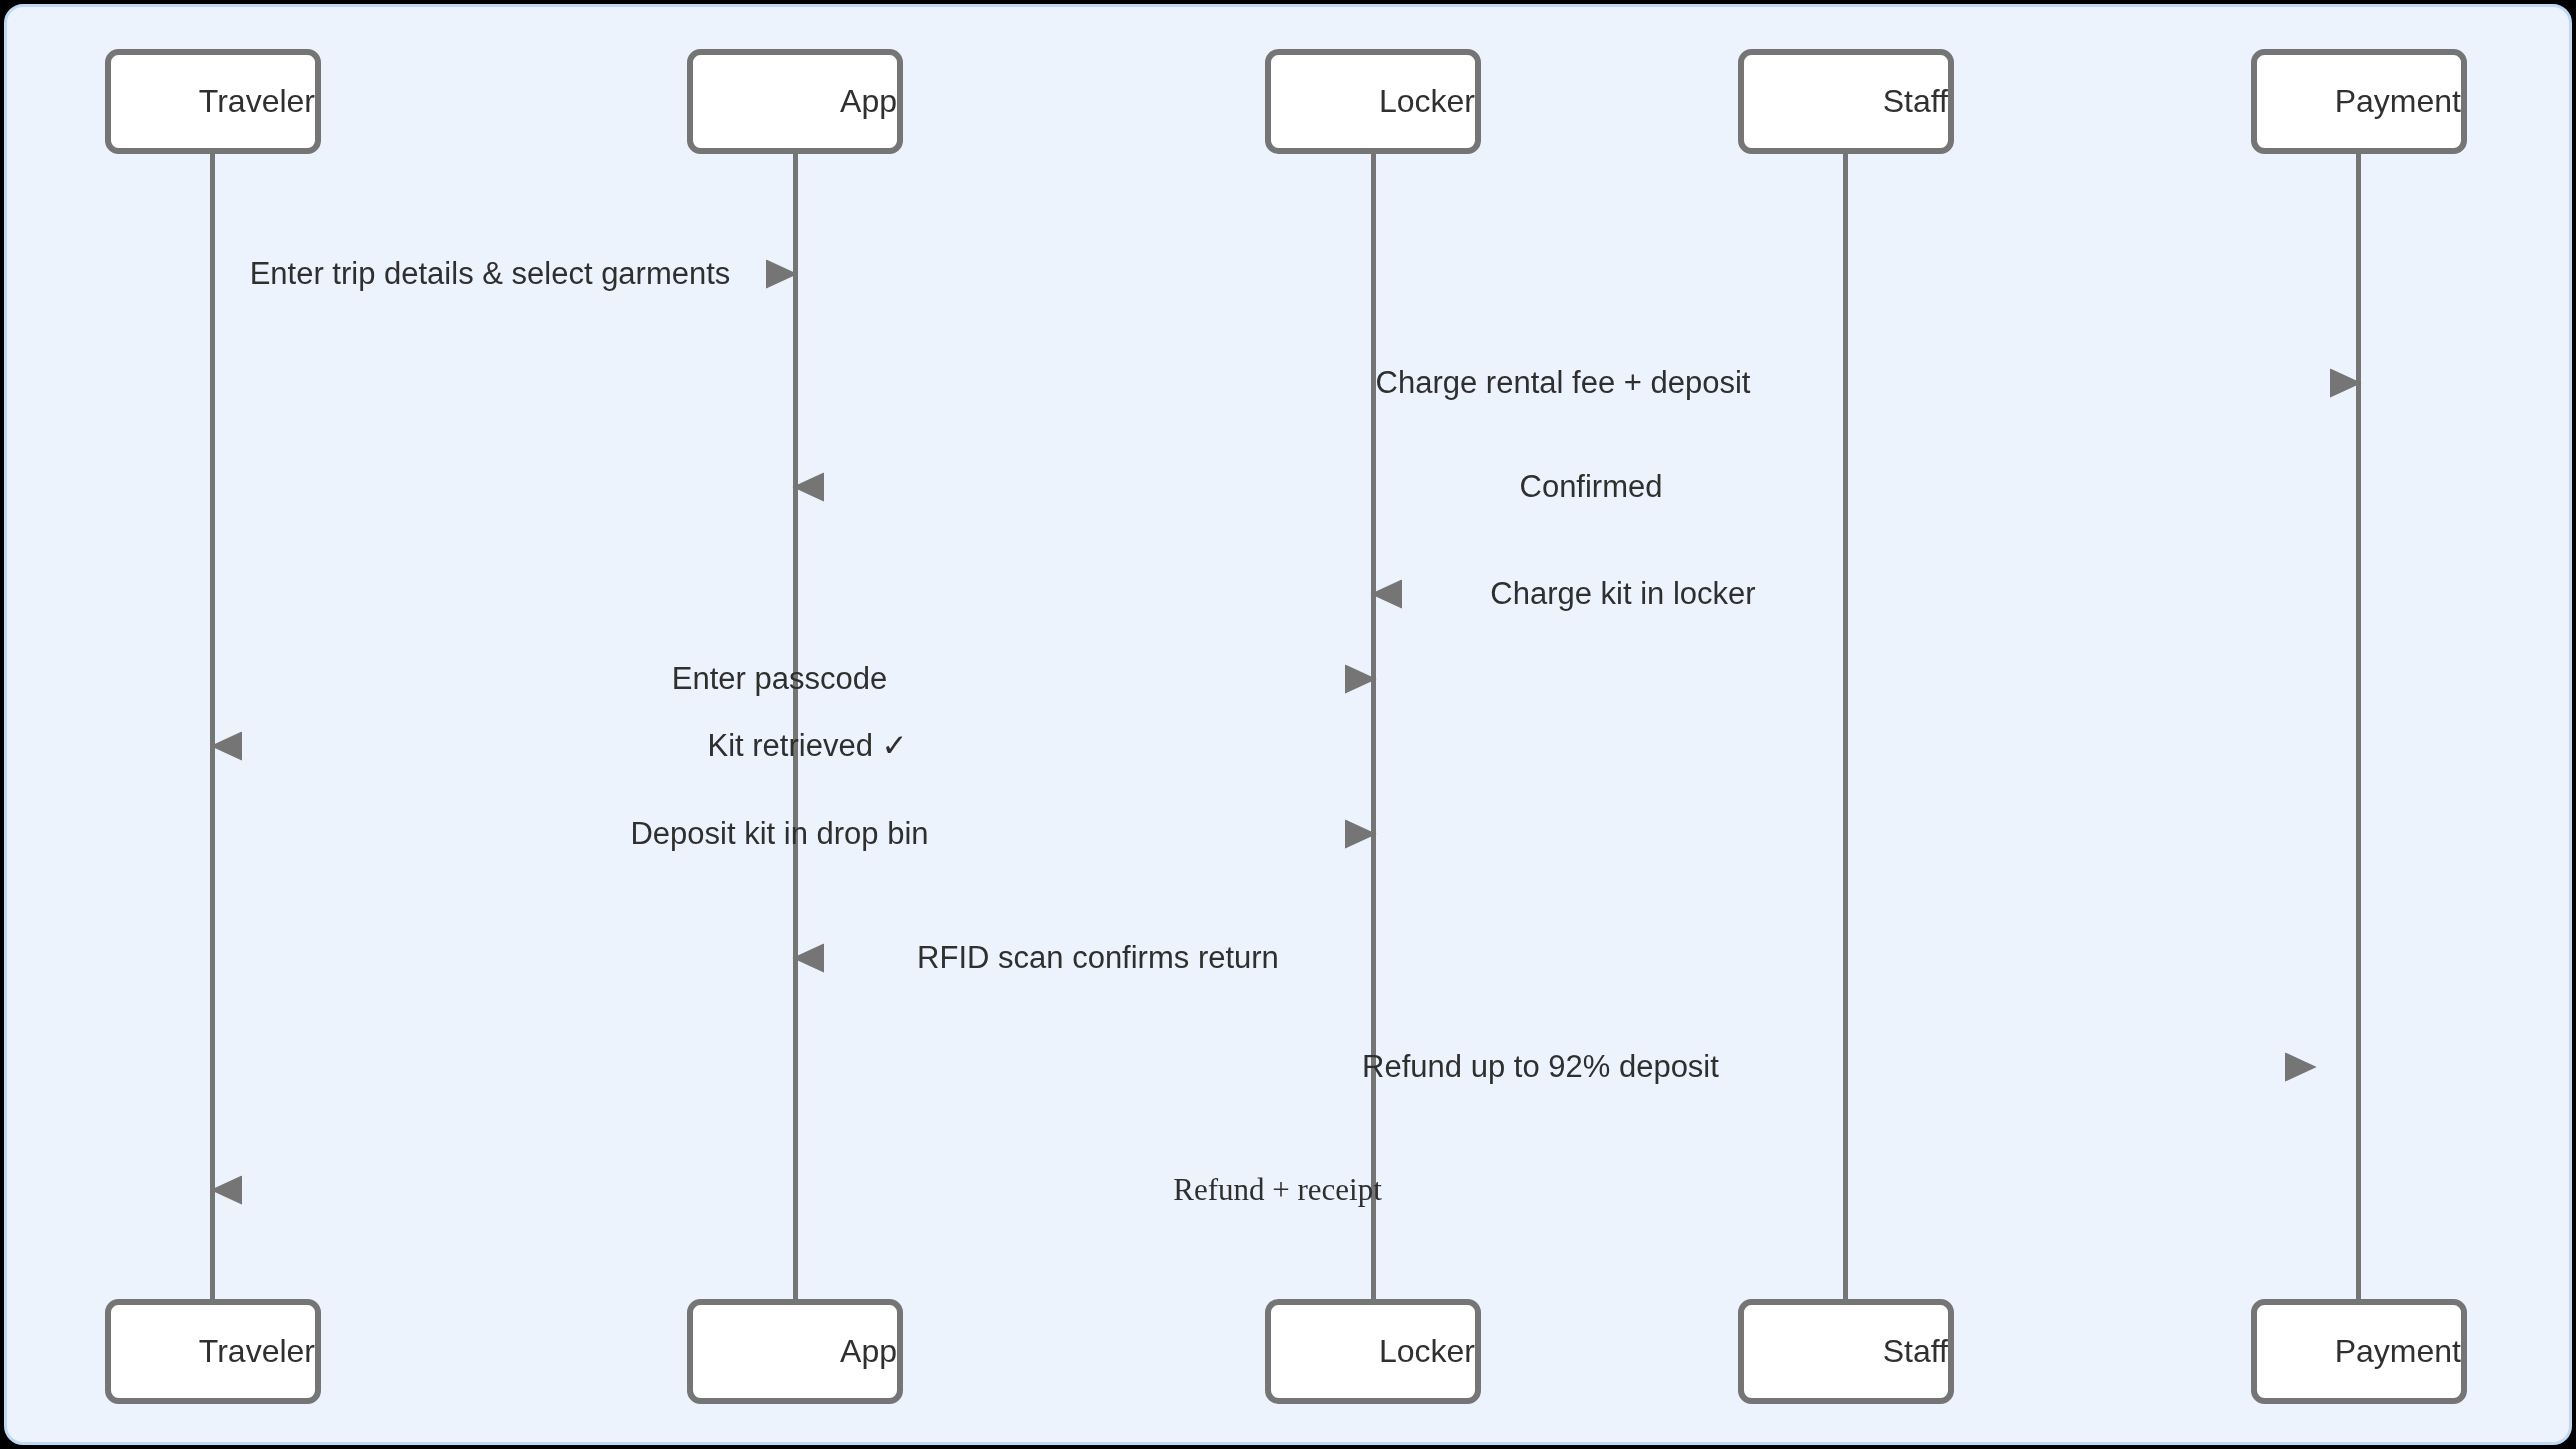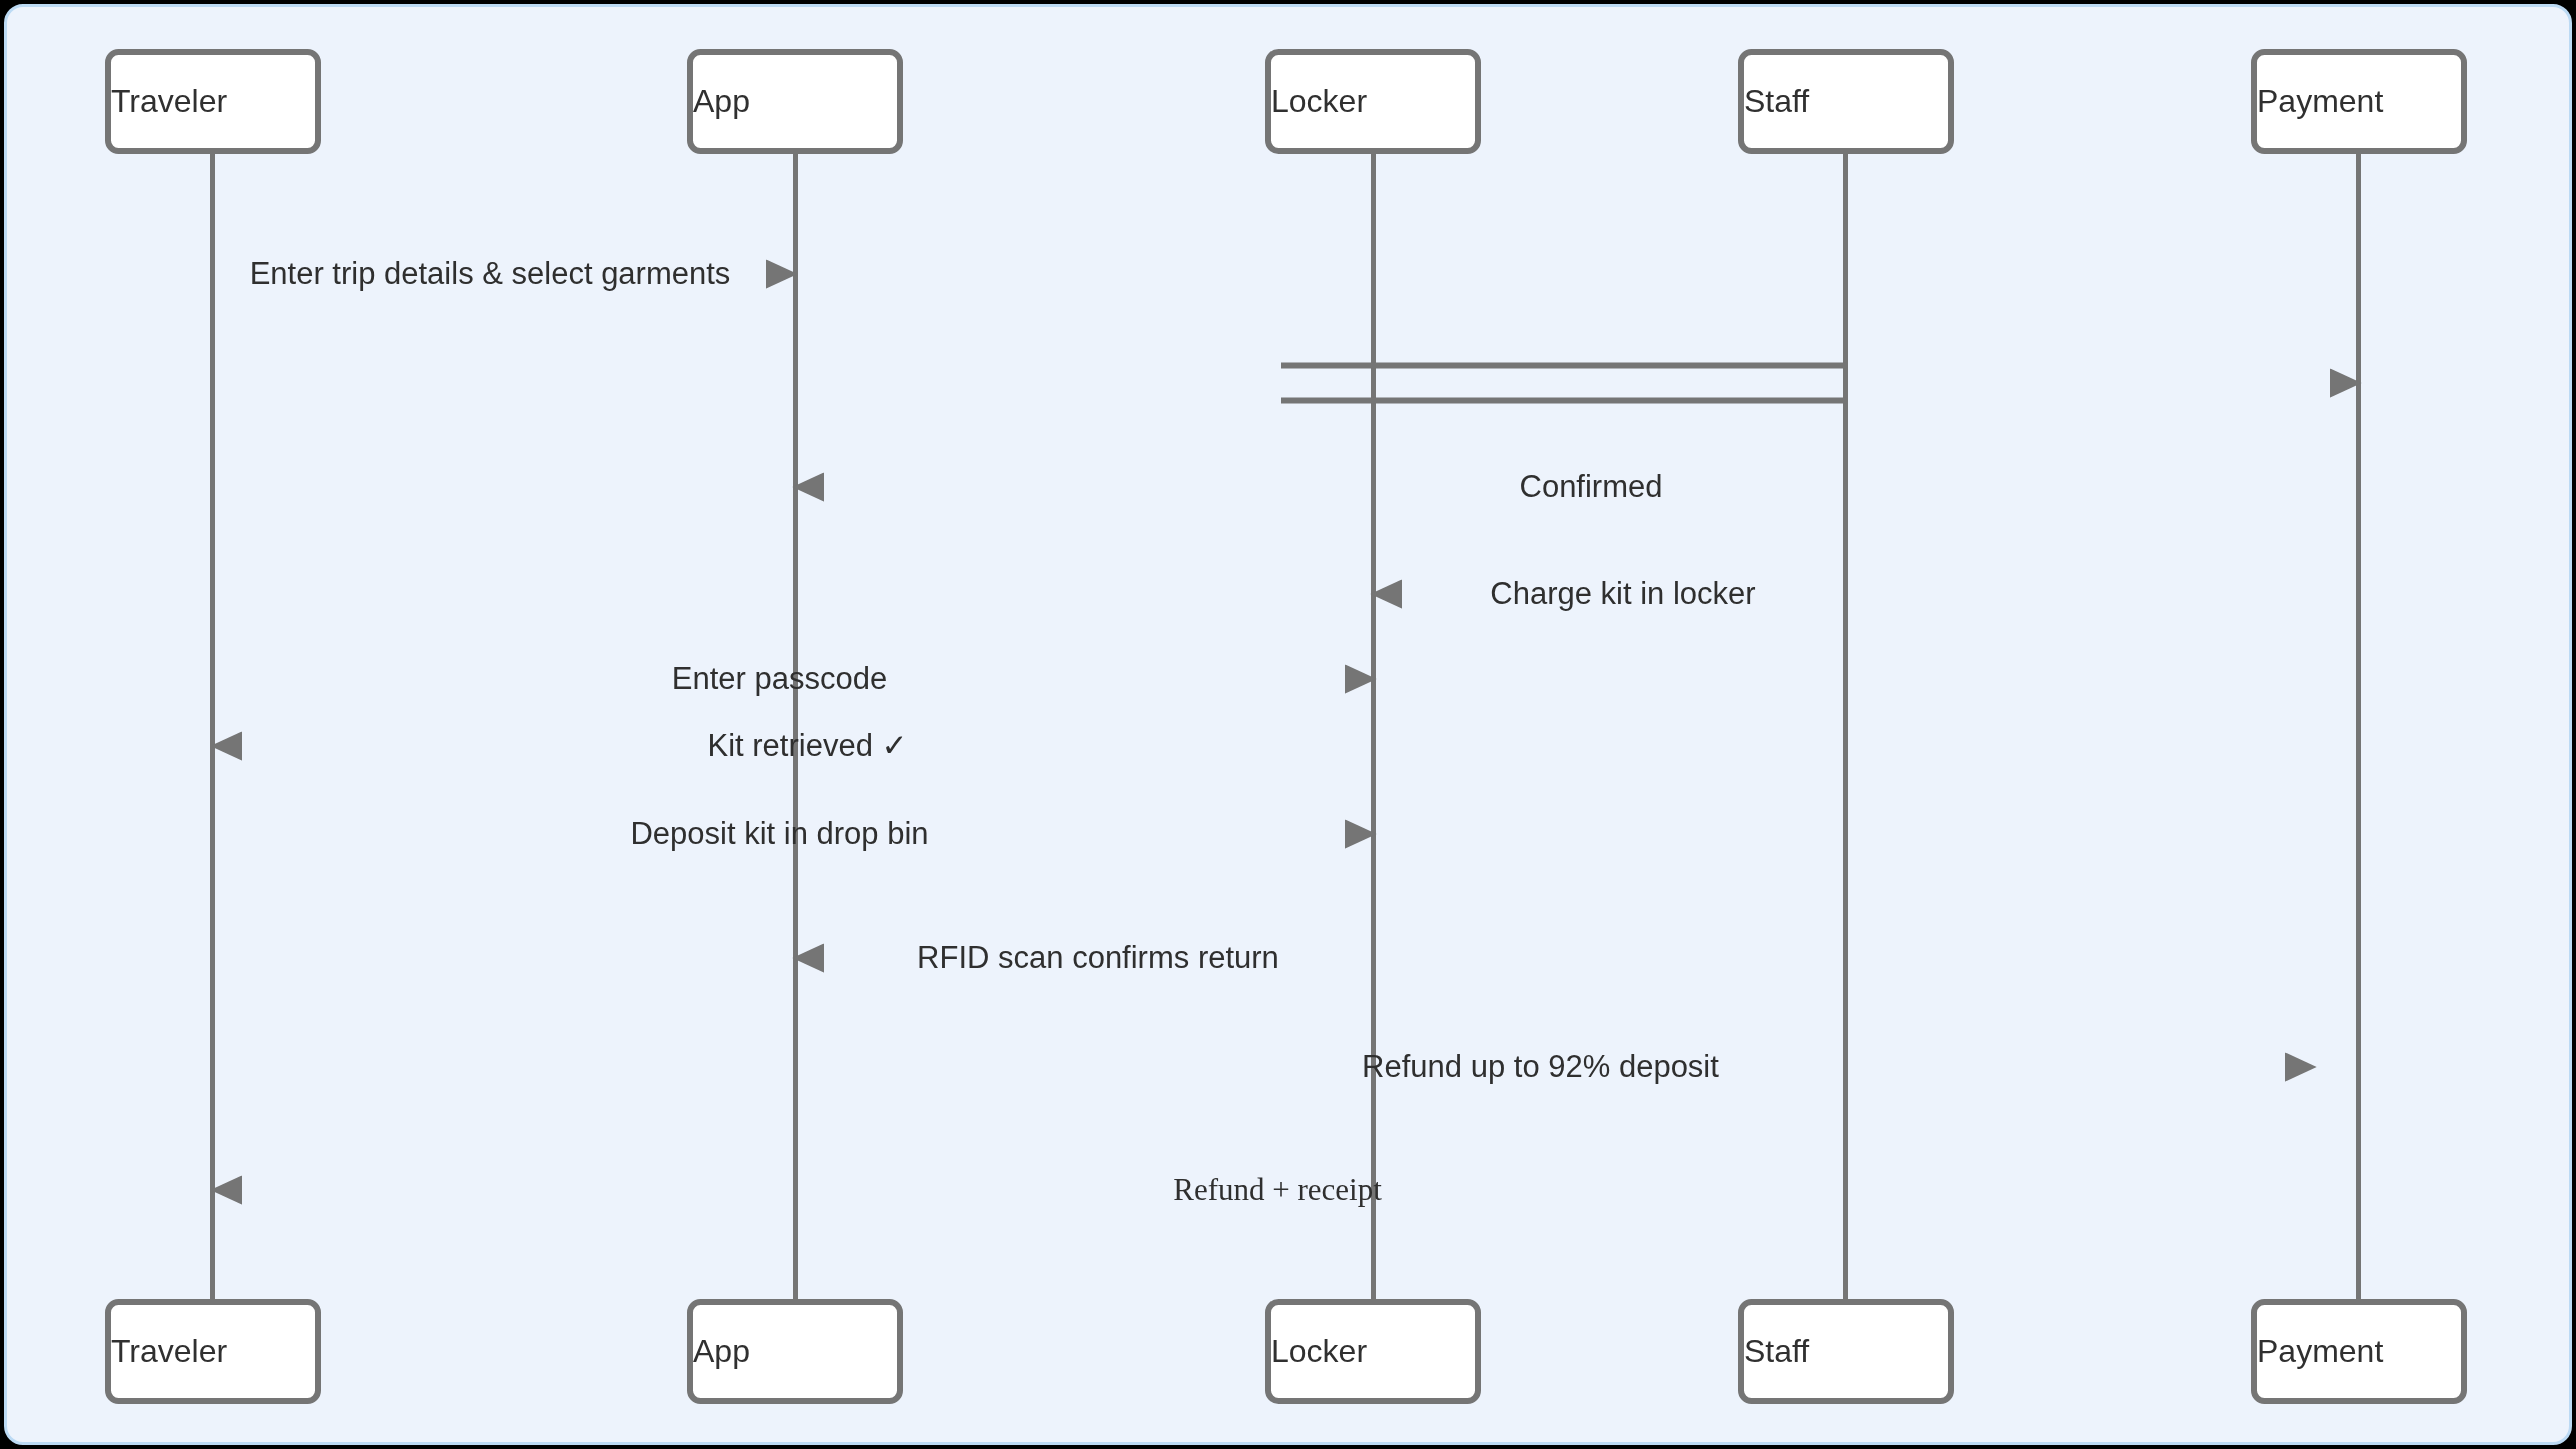--- a/index.html
+++ b/index.html
@@ -18,21 +18,21 @@
     border-radius:19px;
     box-sizing:border-box;
   }
   .actor-box{
     position:absolute;
     width:216px;height:105px;
     background:#FFFFFF;
     border:6px solid #757575;
     border-radius:13.4px;
     box-sizing:border-box;
-    display:flex;align-items:center;justify-content:flex-start;
+    display:flex;align-items:center;justify-content:flex-end;
     font-size:32px;color:#303030;
     white-space:nowrap;
   }
   .lifeline{
     position:absolute;
     width:5.4px;
     background:#757575;
   }
   .message{
     position:absolute;
@@ -115,20 +115,21 @@
         <span class="label">Enter trip details &amp; select garments</span>
         <svg class="seg" viewBox="0 0 32.3438 12" width="22" height="8">
           <line x1="0" y1="6" x2="100%" y2="6" stroke="#757575" stroke-width="9"></line>
         </svg>
       </div>
       <div class="message" style="left: 788px; top: 341px; width: 1564px; padding-right: 28px;">
         <div class="arrowhead right"></div>
         <svg class="seg" viewBox="0 0 842.406 12" width="565" height="8">
           <line x1="0" y1="6" x2="100%" y2="6" stroke="#757575" stroke-width="9"></line>
         </svg>
+        <span class="label">Charge rental fee + deposit</span>
         <svg class="seg" viewBox="0 0 842.406 12" width="565" height="8">
           <line x1="0" y1="6" x2="100%" y2="6" stroke="#757575" stroke-width="9"></line>
         </svg>
       </div>
       <div class="message" style="left: 788px; top: 445px; width: 1564px; padding-left: 28px;">
         <div class="arrowhead left"></div>
         <svg class="seg" viewBox="0 0 1014.41 12" width="681" height="8">
           <line x1="0" y1="6" x2="100%" y2="6" stroke="#757575" stroke-width="9" stroke-dasharray="34 21" stroke-linecap="round"></line>
         </svg>
         <span class="label">Confirmed</span>

